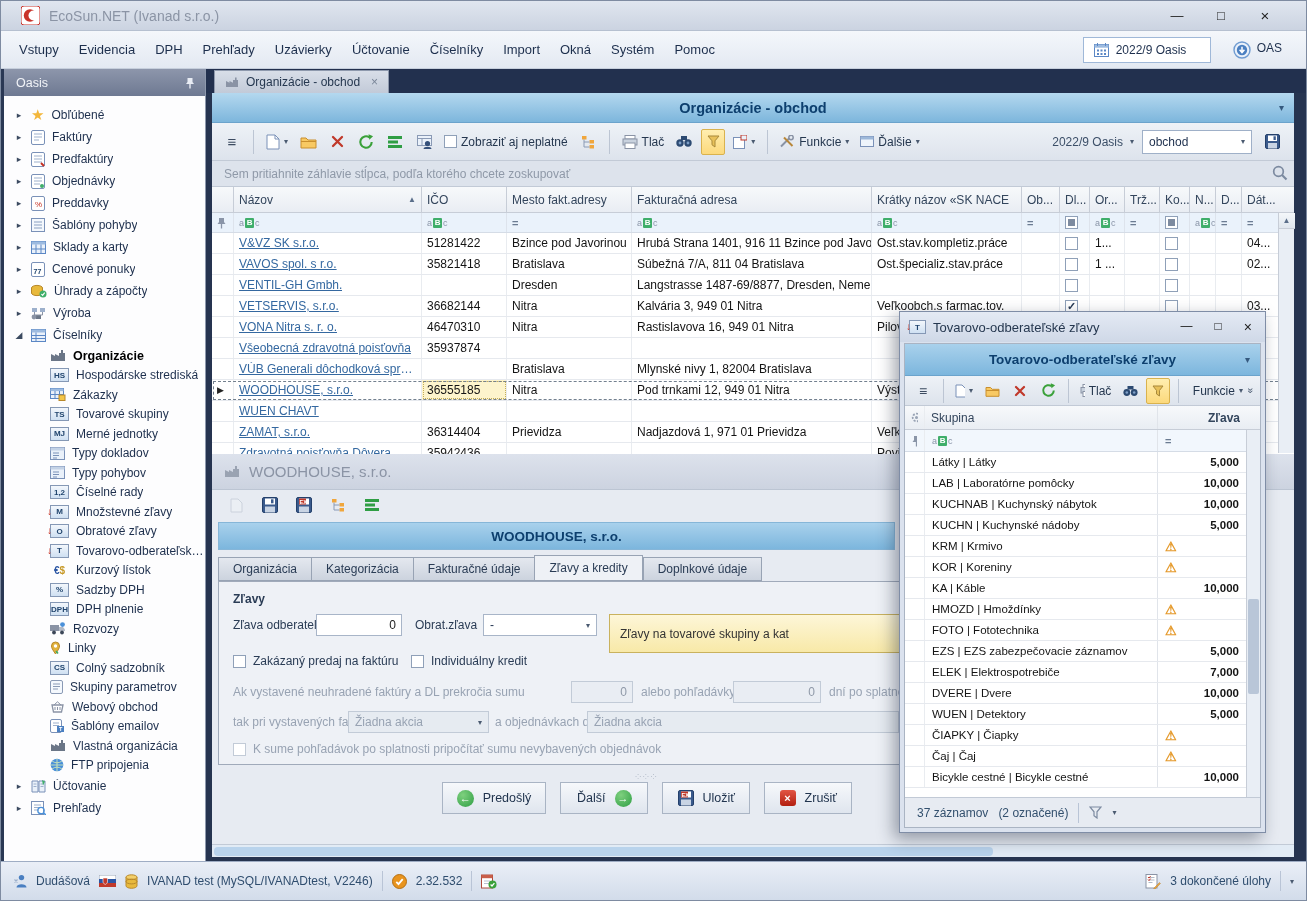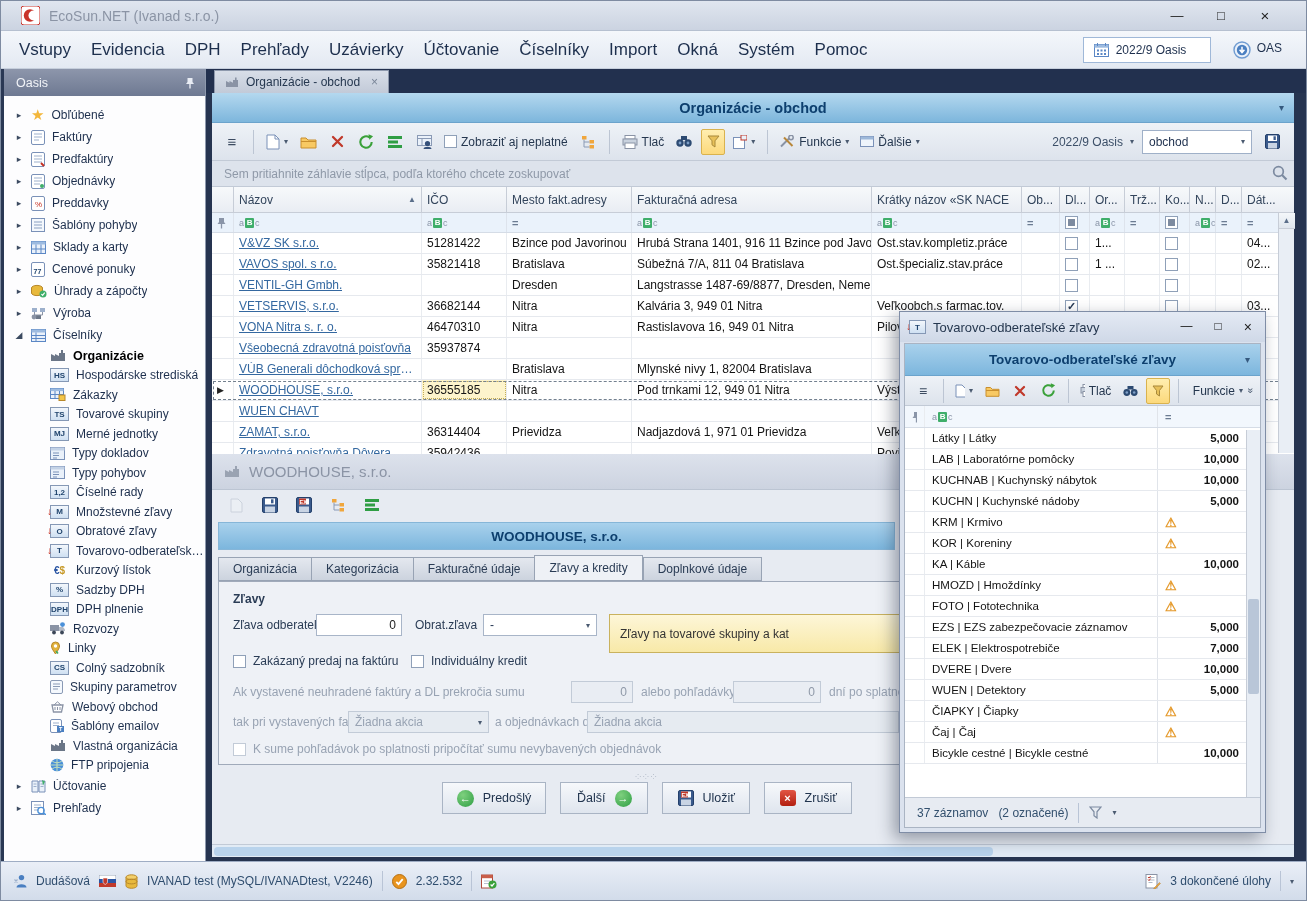--- a/index.html
+++ b/index.html
@@ -8,21 +8,21 @@
   .app{position:absolute;inset:0;border:1px solid #7e8ba1;background:#dbe2ee}
 
   
   .titlebar{position:absolute;top:0;left:0;right:0;height:30px;background:linear-gradient(#e0e6ef,#cbd3e1);display:flex;align-items:center;padding:0 20px;border-bottom:1px solid #b6c0d0}
   .title-text{color:#8b94a5;font-size:14px;margin-left:9px}
   .win-btns{margin-left:auto;display:flex;gap:30px;color:#222;font-size:13px;padding-right:14px;align-items:center}
   .win-btns span{width:14px;text-align:center}
 
   
   .menubar{position:absolute;top:30px;height:38px;left:0;right:0;background:linear-gradient(#f4f7fb,#e3e9f2);display:flex;align-items:center;padding:0 8px;border-bottom:1px solid #c6cfdc}
-  .menu-item{padding:6px 10px;font-size:17px;color:#1d2f4d}
+  .menu-item{padding:6px 10px;font-size:13px;color:#1d2f4d}
   .period-box{margin-left:auto;display:flex;align-items:center;gap:7px;background:#fff;border:1px solid #9fb8d8;padding:4px 10px;width:128px;height:26px}
   .oasbtn{display:flex;align-items:flex-start;gap:6px;margin:0 16px 0 22px;color:#1d2f4d}
 
   
   .sidebar{position:absolute;top:68px;left:0;width:205px;bottom:39px;background:#fdfdfe;border-left:3px solid #2a3854;border-right:1px solid #8e99ad}
   .sidebar-header{height:27px;background:linear-gradient(#8d96ab,#6e7992);color:#f2f4f8;display:flex;align-items:center;padding:0 10px 0 12px;font-size:12.5px}
   .sidebar-header .pinw{margin-left:auto}
   .tree{padding-top:8px;overflow:hidden;height:calc(100% - 35px)}
   .t-item{height:22px;display:flex;align-items:center;gap:7px;padding-left:10px;white-space:nowrap}
   .t-arrow{width:10px;color:#3c4b61;font-size:9px;text-align:center;flex:none}
@@ -1259,20 +1259,34 @@
               <path d="M1 10.5L8.5 3" stroke="#8a93a5" stroke-width="1.8"></path>
               <circle cx="10" cy="2.5" r="2" fill="none" stroke="#8a93a5" stroke-width="1.4"></circle>
               <path d="M4 2.5l7.5 7.5" stroke="#b8873a" stroke-width="1.8"></path>
             </svg>
             <span class="tlabel">Funkcie</span>
             <span class="caret">▾</span>
           </span>
         <span style="margin-left:auto;color:#4a5a70;font-size:10px;transform:rotate(90deg)">»</span>
       </div>
       <div class="f-grid">
+        <div class="f-ghead">
+          <div class="f-gh fc0">
+              <svg width="11" height="11">
+                <circle cx="5.5" cy="5.5" r="3.8" fill="none" stroke="#98a3b4" stroke-width="1.8" stroke-dasharray="2 1.4"></circle>
+                <circle cx="5.5" cy="5.5" r="1.5" fill="#98a3b4"></circle>
+              </svg>
+            </div>
+          <div class="f-gh fc1">
+              <span>Skupina</span>
+            </div>
+          <div class="f-gh fc2" style="font-weight:bold;border-right:none">
+              <span>Zľava</span>
+            </div>
+        </div>
         <div class="f-filter">
           <div class="fcell fc0">
               <svg width="9" height="12">
                 <path d="M2 1h5v4l1.5 2h-8L2 5z" fill="#8a95a8"></path>
                 <path d="M4.5 7v4.5" stroke="#8a95a8" stroke-width="1.3"></path>
               </svg>
             </div>
           <div class="fcell fc1">
               <span class="abc">
                 <i>a</i>

